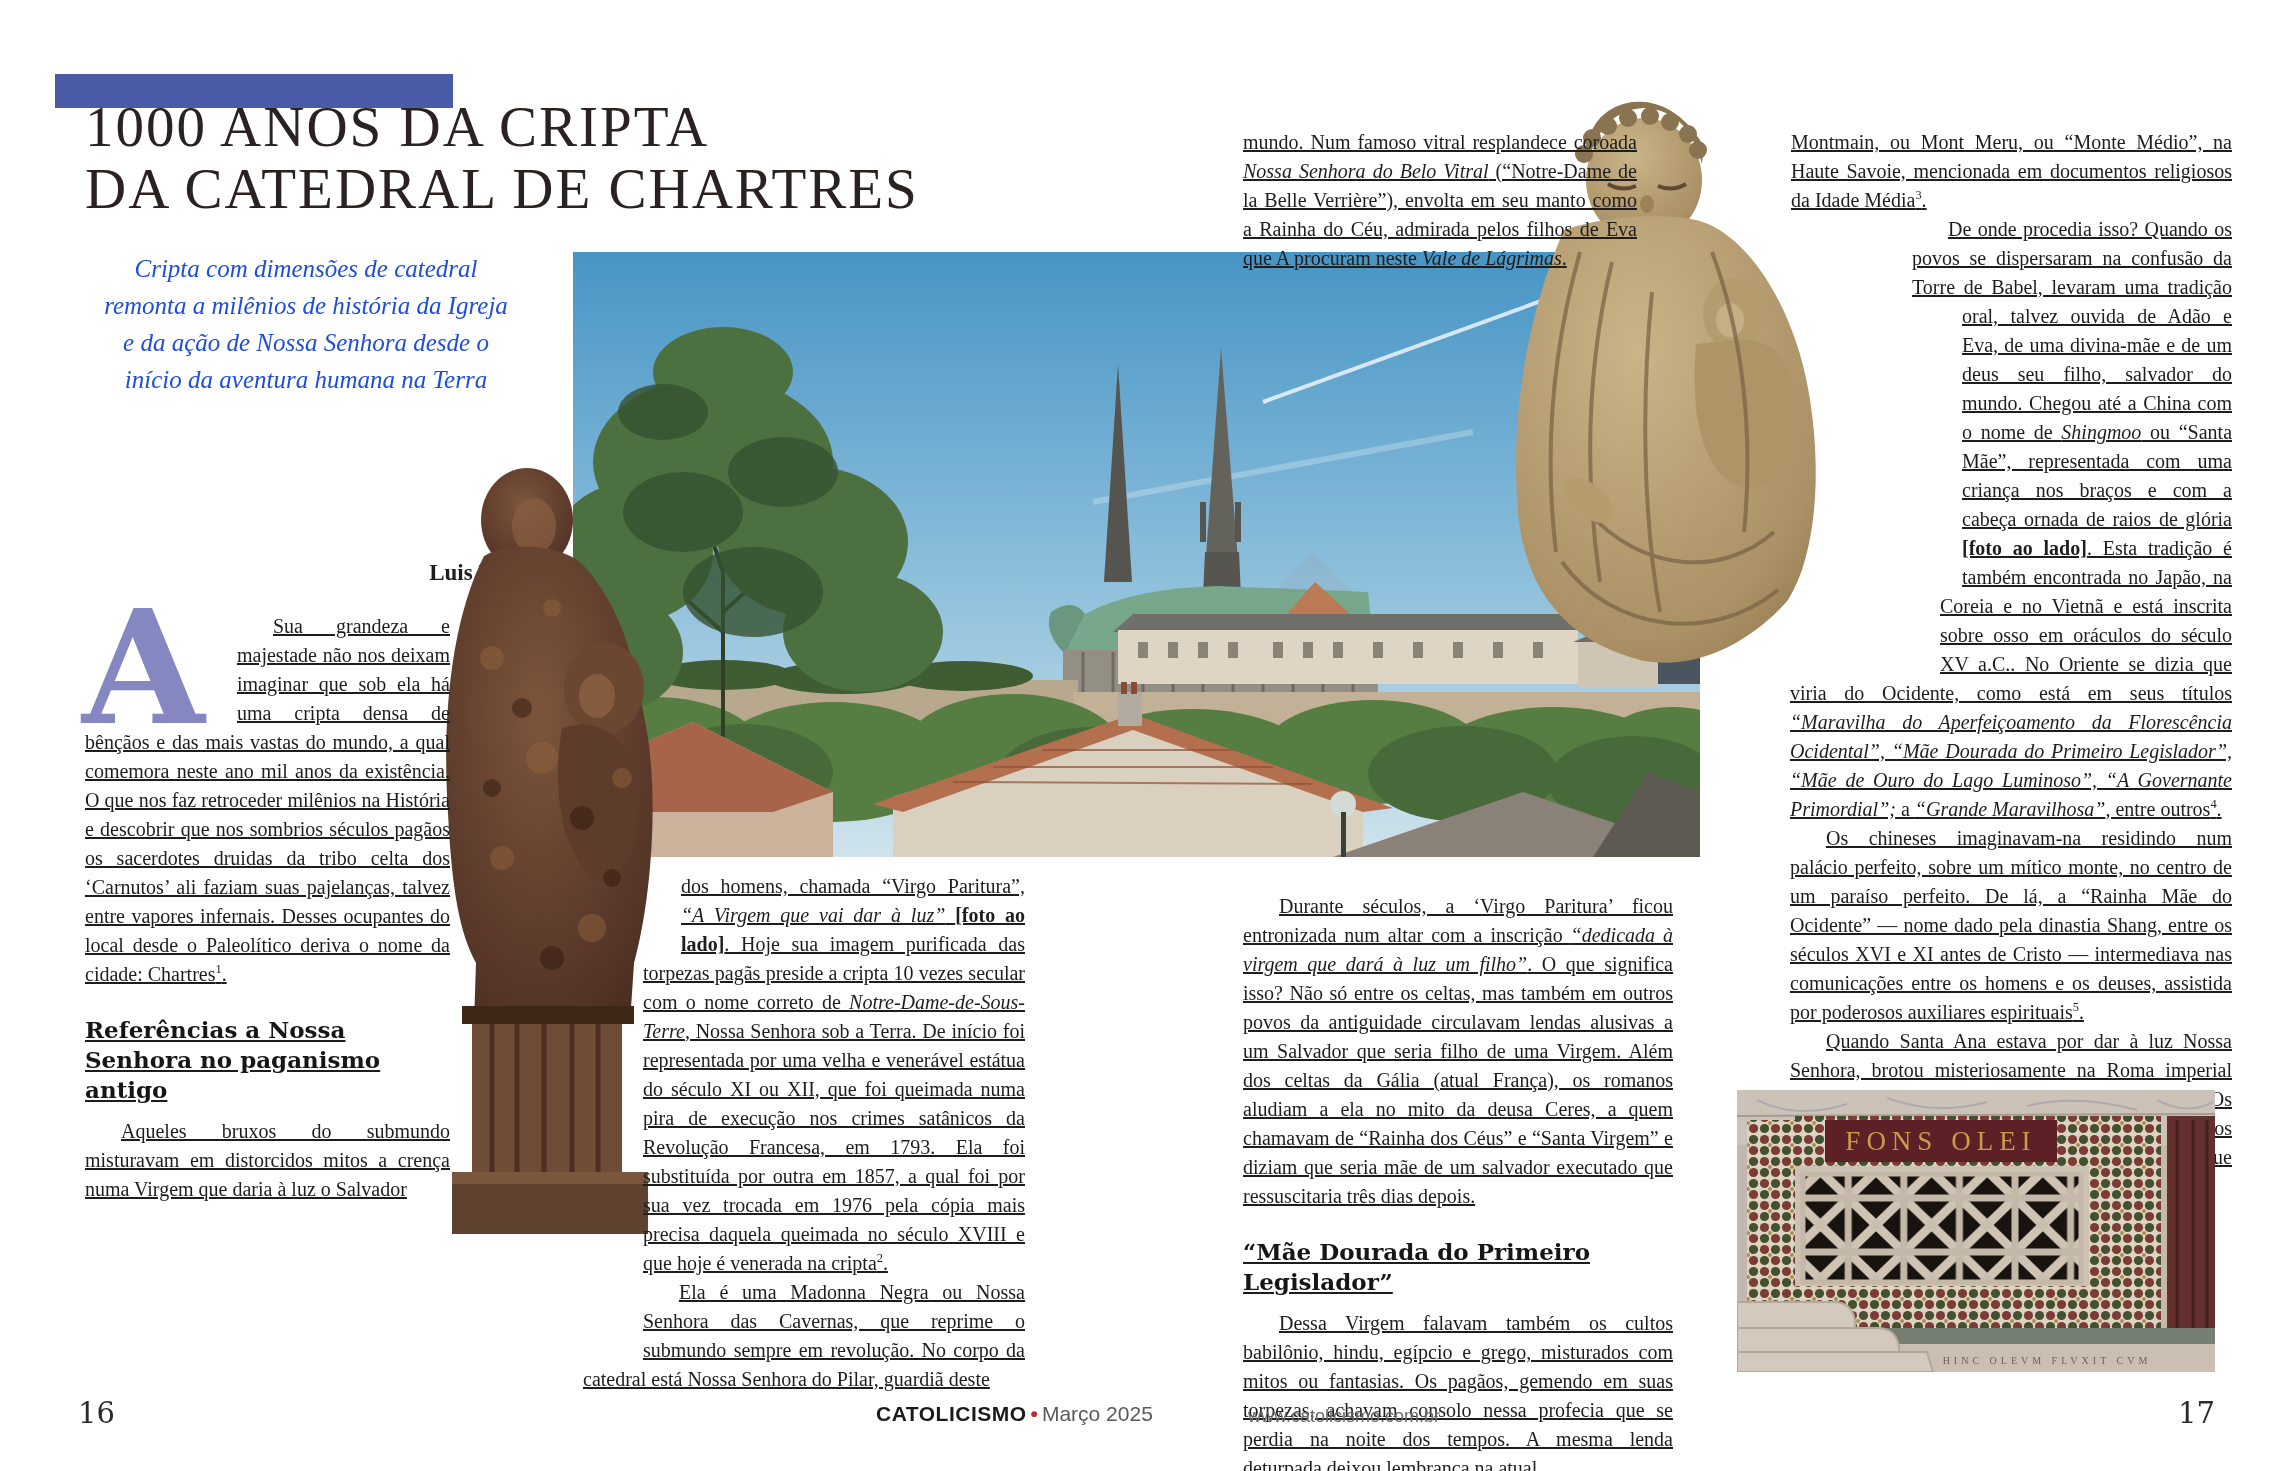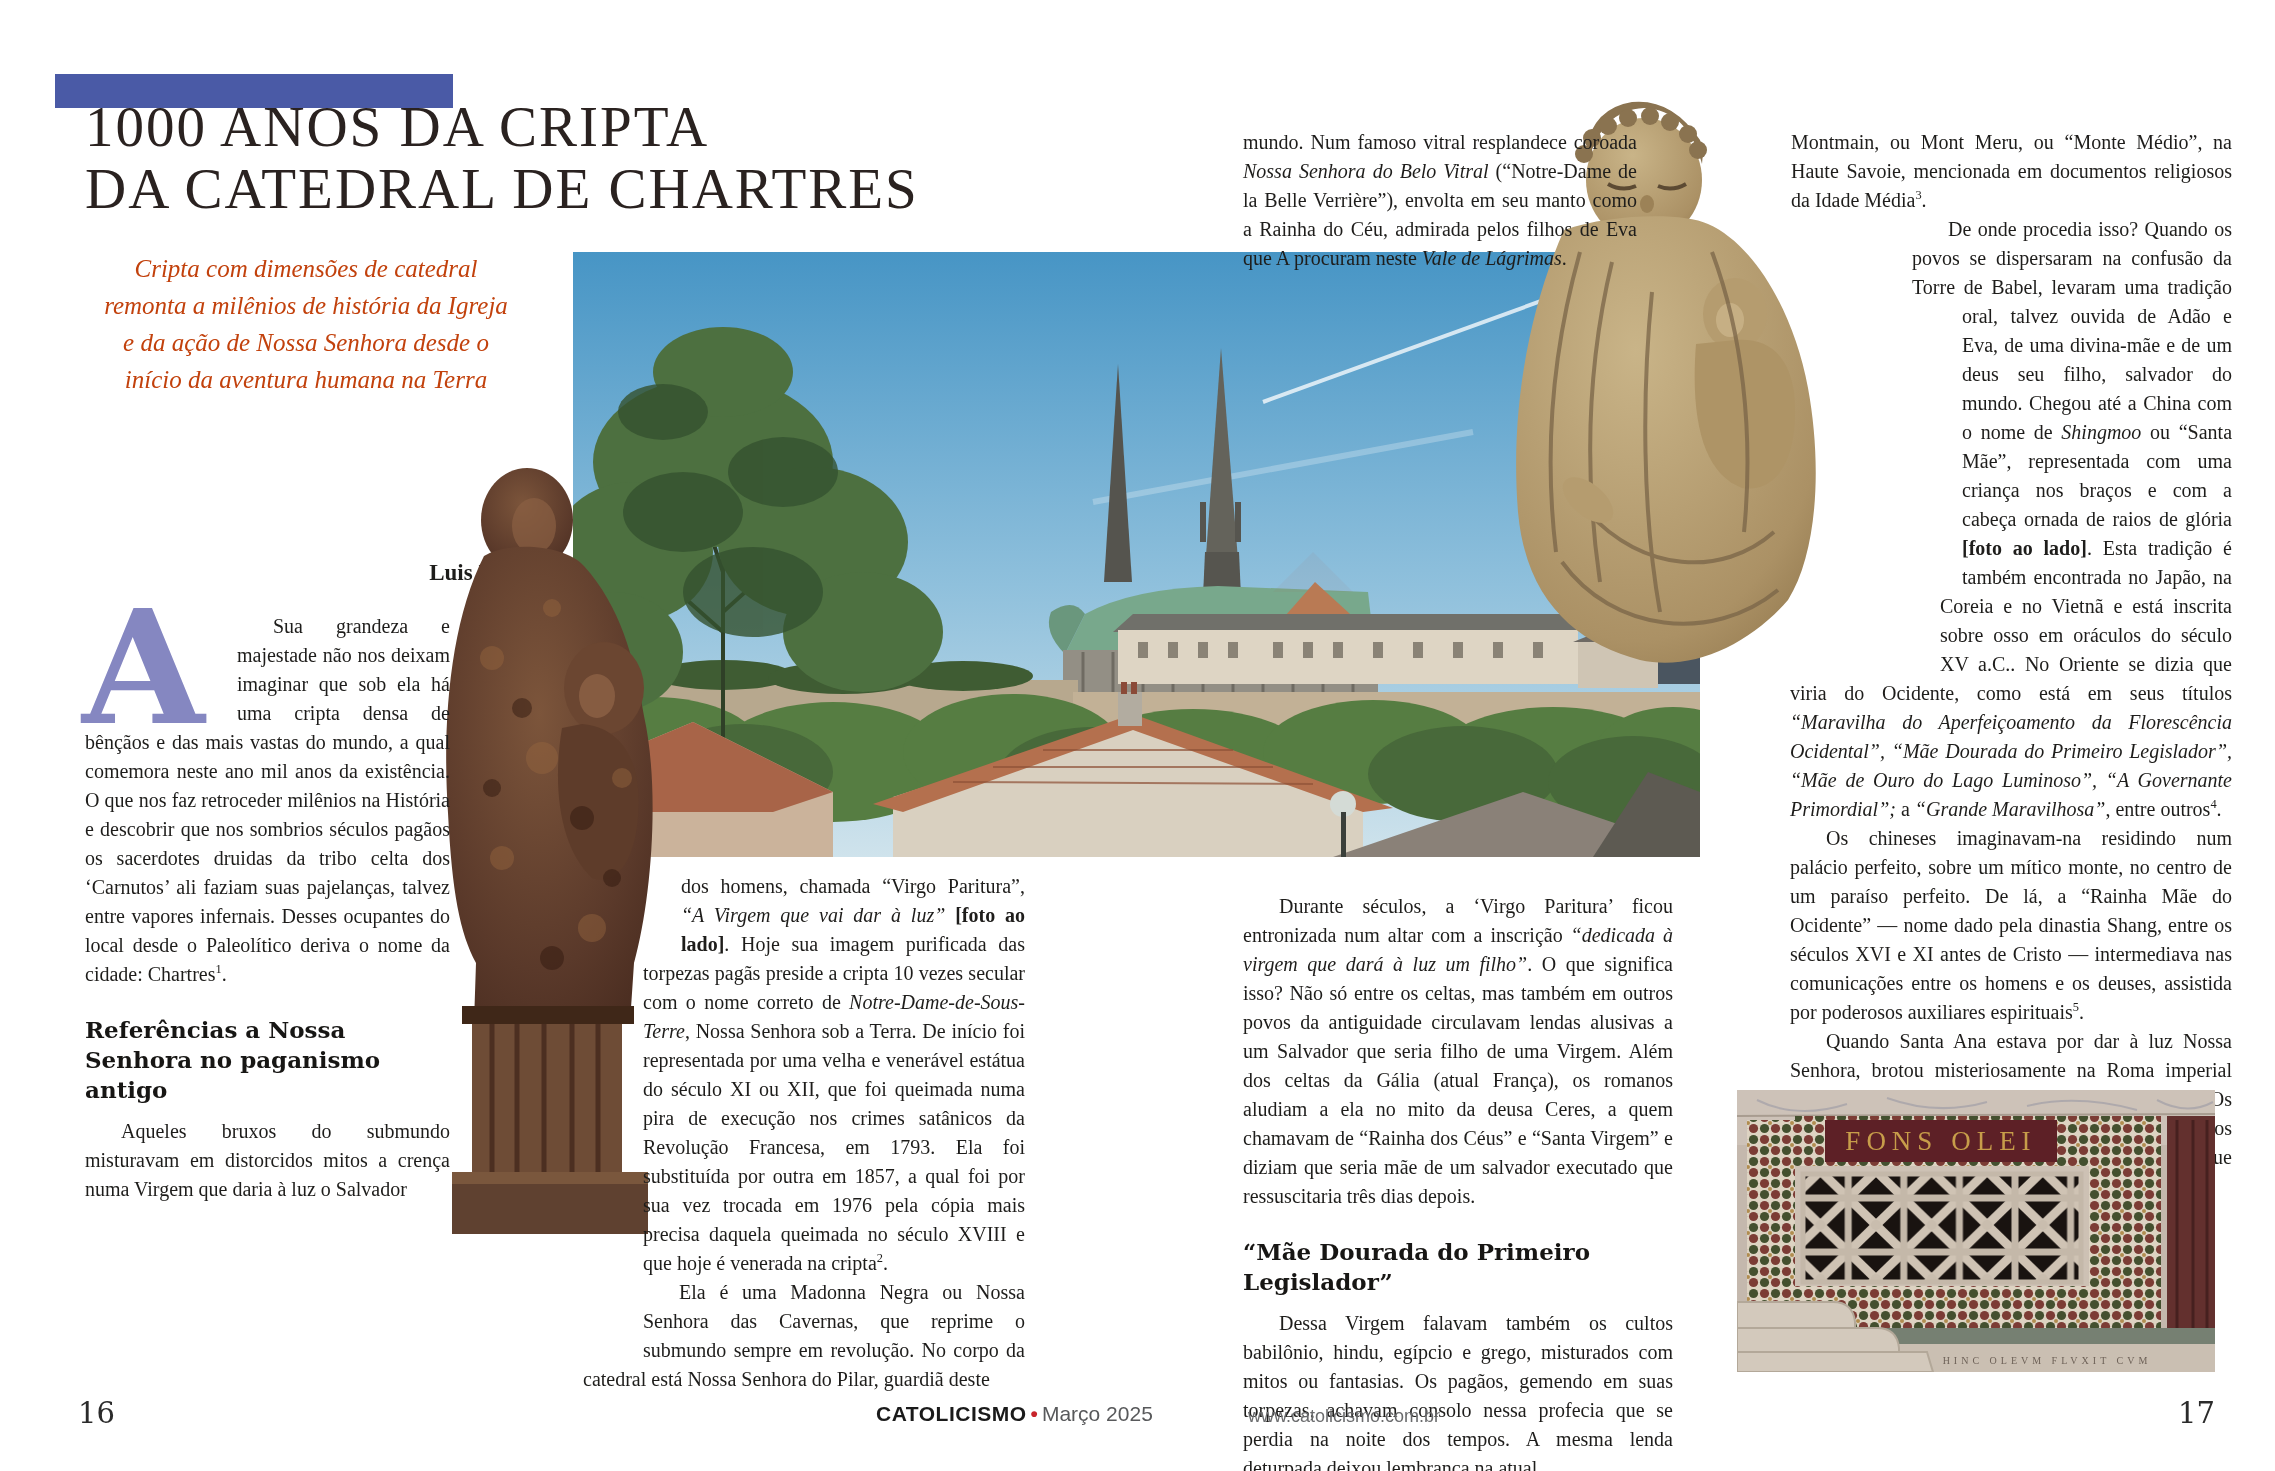--- a/index.html
+++ b/index.html
@@ -1,29 +1,29 @@
 <!DOCTYPE html>
 <html><head>
 <meta charset="utf-8">
 <style>
   html,body{margin:0;padding:0;background:#e8e8e8;}
   #page{position:relative;width:2275px;height:1471px;background:#ffffff;overflow:hidden;
         font-family:"Liberation Serif",serif;color:#1e1d1b;}
   .abs{position:absolute;}
-  .body-text{font-size:20px;line-height:29px;text-align:justify;}
+  .body-text{font-size:20px;line-height:29px;text-align:justify;text-decoration:underline;}
   .body-text p{margin:0;}
   .ind{text-indent:36px;}
   sup{font-size:62%;vertical-align:super;line-height:0;}
   .fl{float:left;clear:left;}
   .fr{float:right;clear:right;}
   .section-bar{background:#4a5aa6;}
   .section-label{font-size:34px;letter-spacing:4px;color:#a9aed2;font-weight:bold;}
   .main-title{width:875px;text-align:left;font-size:57px;line-height:62px;
               letter-spacing:2px;color:#2a2220;}
-  .lede{width:456px;text-align:center;font-style:italic;font-size:25px;line-height:37px;color:#c2410c;}
+  .lede{width:456px;text-align:center;font-style:italic;font-size:25px;line-height:37px;color:#1d4ed8;}
   .author{width:456px;text-align:center;font-weight:bold;font-size:23px;}
   .dropcap{font-family:"DejaVu Serif",serif;font-weight:bold;font-size:158px;line-height:0.88;color:#8587c1;}
   .subhead{font-family:"DejaVu Serif",serif;font-weight:bold;font-size:23px;line-height:30px;
            text-align:left;margin:26px 0 12px 0;color:#171614;}
   .footer-num{font-family:"DejaVu Serif",serif;font-size:29px;color:#2b2b2b;}
   .footer-brand{font-family:"Liberation Sans",sans-serif;font-weight:bold;font-size:21px;color:#1a1a1a;letter-spacing:0.5px;}
   .footer-issue{font-family:"Liberation Sans",sans-serif;font-size:21px;color:#58595b;}
   .footer-bullet{font-family:"Liberation Sans",sans-serif;font-size:21px;color:#c8242b;font-weight:bold;}
   .footer-site{font-family:"Liberation Sans",sans-serif;font-size:18px;color:#6a6b6d;}
   .photo-frame{display:block;}

